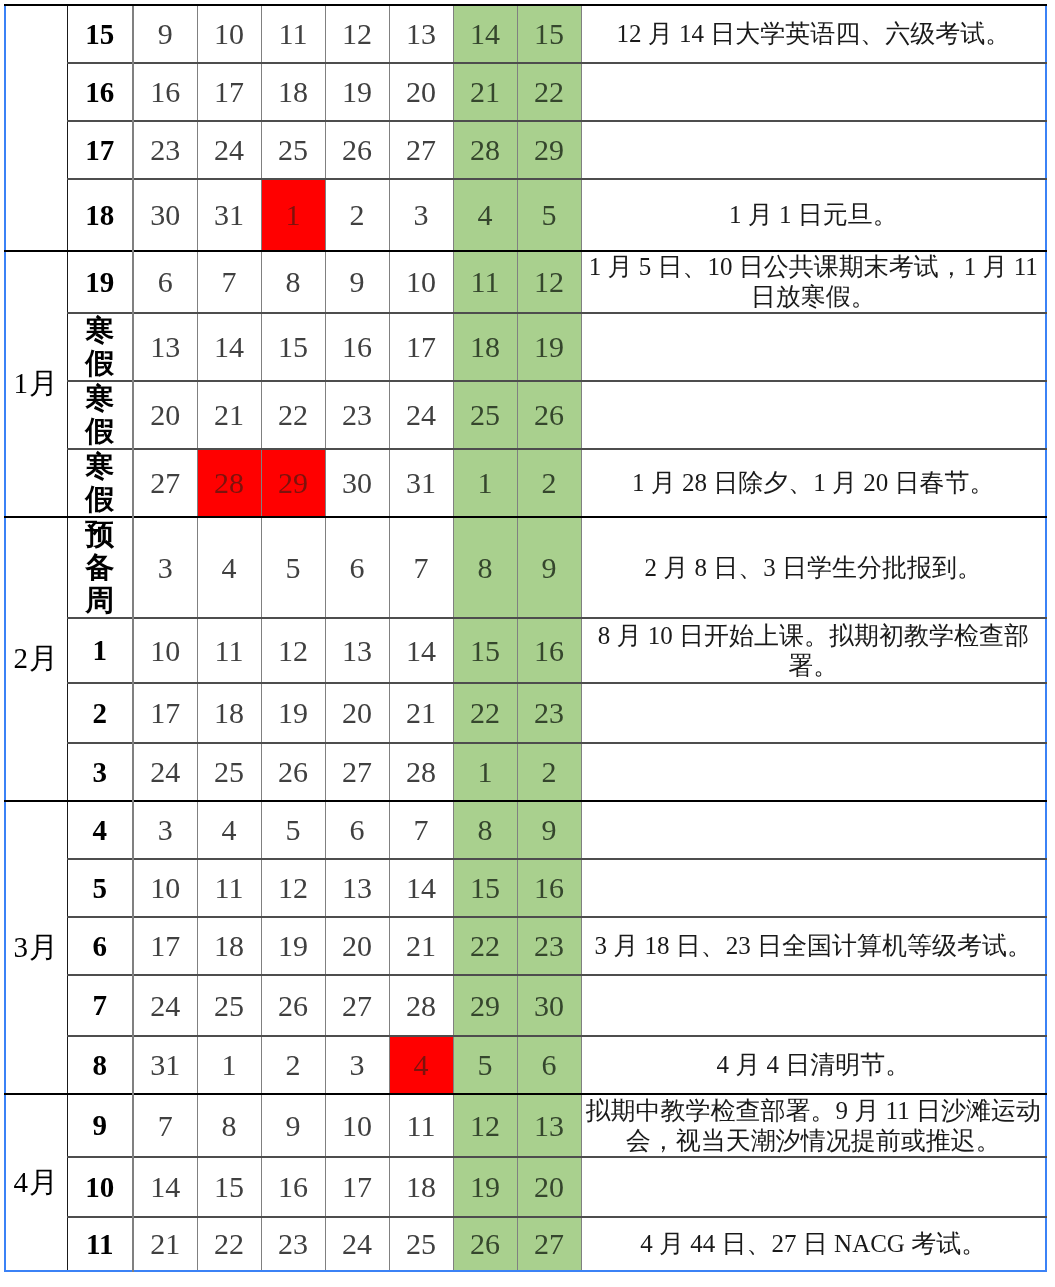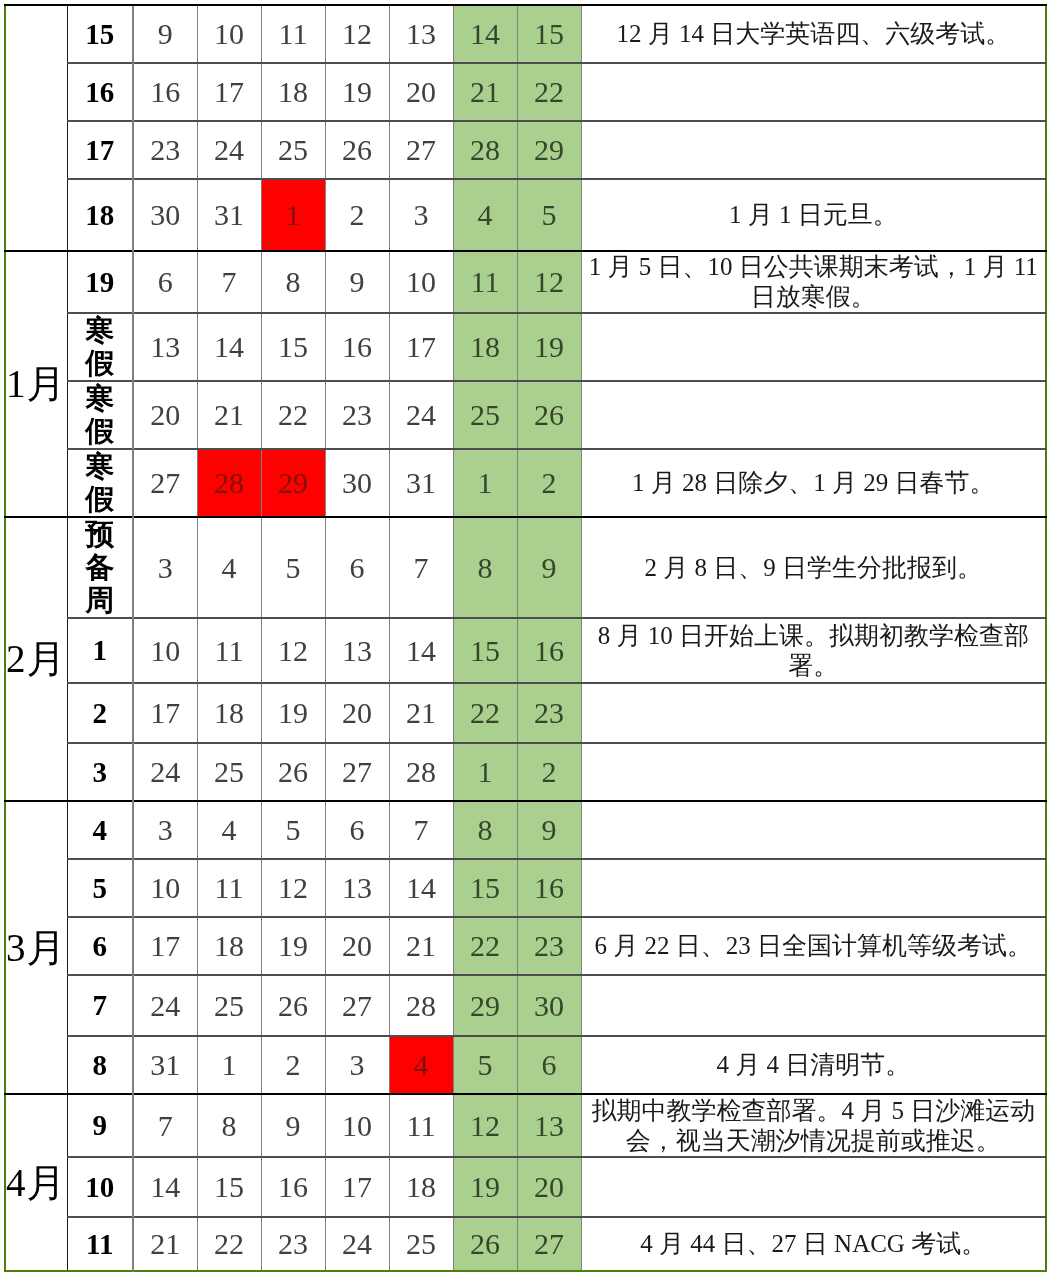--- a/index.html
+++ b/index.html
@@ -13,33 +13,33 @@
     width: 1055px;
     height: 1287px;
     box-sizing: border-box;
     padding: 4px 8px 2px 4px;
     overflow: hidden;
   }
   table.calendar {
     border-collapse: collapse;
     table-layout: fixed;
     width: 1041px;
-    border: 2px solid #4d7c0f;
+    border: 2px solid #3b82f6;
   }
   td {
     padding: 0;
     text-align: center;
     vertical-align: middle;
     border-left: 1px solid #808080;
     border-top: 2px solid #4d4d4d;
     overflow: hidden;
   }
   tr.group-start td { border-top: 2px solid #000000; }
   td.month-cell {
-    font-size: 39px;
+    font-size: 29px;
     color: #000000;
     letter-spacing: 1px;
   }
   td.week-cell {
     font-weight: bold;
     font-size: 29px;
     line-height: 33px;
     color: #000000;
     border-left: 1px solid #1a1a1a;
   }
@@ -157,33 +157,33 @@
         </tr>
         <tr style="height: 59px;">
           <td class="week-cell">寒<br>假</td>
           <td class="day-cell first-day">27</td>
           <td class="day-cell holiday">28</td>
           <td class="day-cell holiday">29</td>
           <td class="day-cell">30</td>
           <td class="day-cell">31</td>
           <td class="day-cell weekend">1</td>
           <td class="day-cell weekend">2</td>
-          <td class="note-cell">1 月 28 日除夕、1 月 29 日春节。</td>
+          <td class="note-cell">1 月 28 日除夕、1 月 20 日春节。</td>
         </tr>
         <tr class="group-start" style="height: 90px;">
           <td class="month-cell" rowspan="4">2月</td>
           <td class="week-cell">预<br>备<br>周</td>
           <td class="day-cell first-day">3</td>
           <td class="day-cell">4</td>
           <td class="day-cell">5</td>
           <td class="day-cell">6</td>
           <td class="day-cell">7</td>
           <td class="day-cell weekend">8</td>
           <td class="day-cell weekend">9</td>
-          <td class="note-cell">2 月 8 日、9 日学生分批报到。</td>
+          <td class="note-cell">2 月 8 日、3 日学生分批报到。</td>
         </tr>
         <tr style="height: 65px;">
           <td class="week-cell">1</td>
           <td class="day-cell first-day">10</td>
           <td class="day-cell">11</td>
           <td class="day-cell">12</td>
           <td class="day-cell">13</td>
           <td class="day-cell">14</td>
           <td class="day-cell weekend">15</td>
           <td class="day-cell weekend">16</td>
@@ -236,21 +236,21 @@
         </tr>
         <tr style="height: 58px;">
           <td class="week-cell">6</td>
           <td class="day-cell first-day">17</td>
           <td class="day-cell">18</td>
           <td class="day-cell">19</td>
           <td class="day-cell">20</td>
           <td class="day-cell">21</td>
           <td class="day-cell weekend">22</td>
           <td class="day-cell weekend">23</td>
-          <td class="note-cell">6 月 22 日、23 日全国计算机等级考试。</td>
+          <td class="note-cell">3 月 18 日、23 日全国计算机等级考试。</td>
         </tr>
         <tr style="height: 61px;">
           <td class="week-cell">7</td>
           <td class="day-cell first-day">24</td>
           <td class="day-cell">25</td>
           <td class="day-cell">26</td>
           <td class="day-cell">27</td>
           <td class="day-cell">28</td>
           <td class="day-cell weekend">29</td>
           <td class="day-cell weekend">30</td>
@@ -270,21 +270,21 @@
         <tr class="group-start" style="height: 63px;">
           <td class="month-cell" rowspan="3">4月</td>
           <td class="week-cell">9</td>
           <td class="day-cell first-day">7</td>
           <td class="day-cell">8</td>
           <td class="day-cell">9</td>
           <td class="day-cell">10</td>
           <td class="day-cell">11</td>
           <td class="day-cell weekend">12</td>
           <td class="day-cell weekend">13</td>
-          <td class="note-cell">拟期中教学检查部署。4 月 5 日沙滩运动会，视当天潮汐情况提前或推迟。</td>
+          <td class="note-cell">拟期中教学检查部署。9 月 11 日沙滩运动会，视当天潮汐情况提前或推迟。</td>
         </tr>
         <tr style="height: 60px;">
           <td class="week-cell">10</td>
           <td class="day-cell first-day">14</td>
           <td class="day-cell">15</td>
           <td class="day-cell">16</td>
           <td class="day-cell">17</td>
           <td class="day-cell">18</td>
           <td class="day-cell weekend">19</td>
           <td class="day-cell weekend">20</td>

